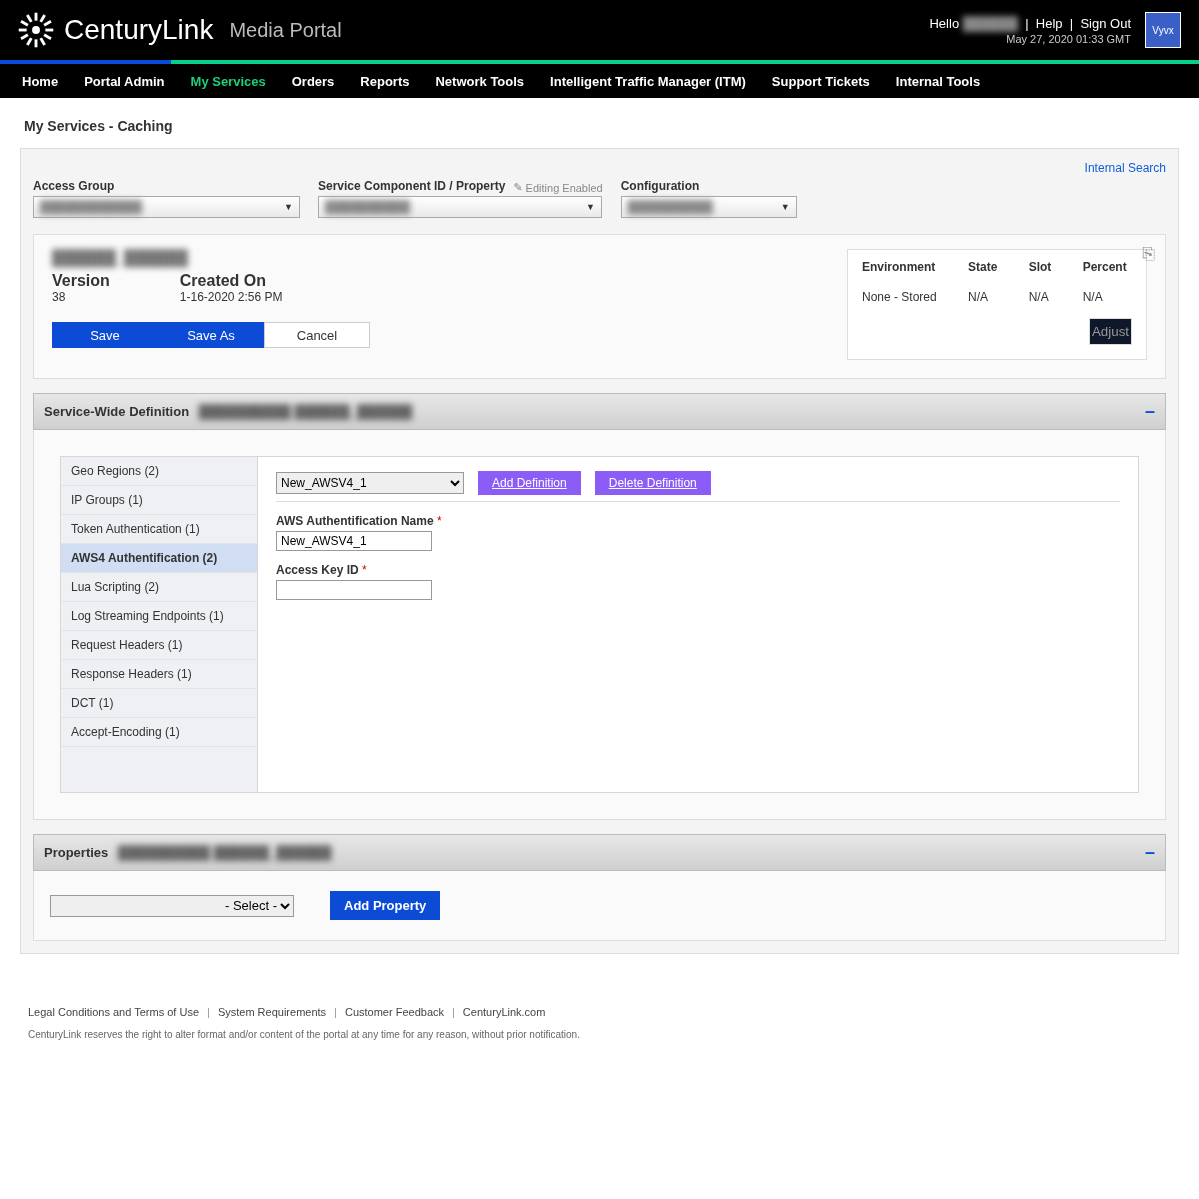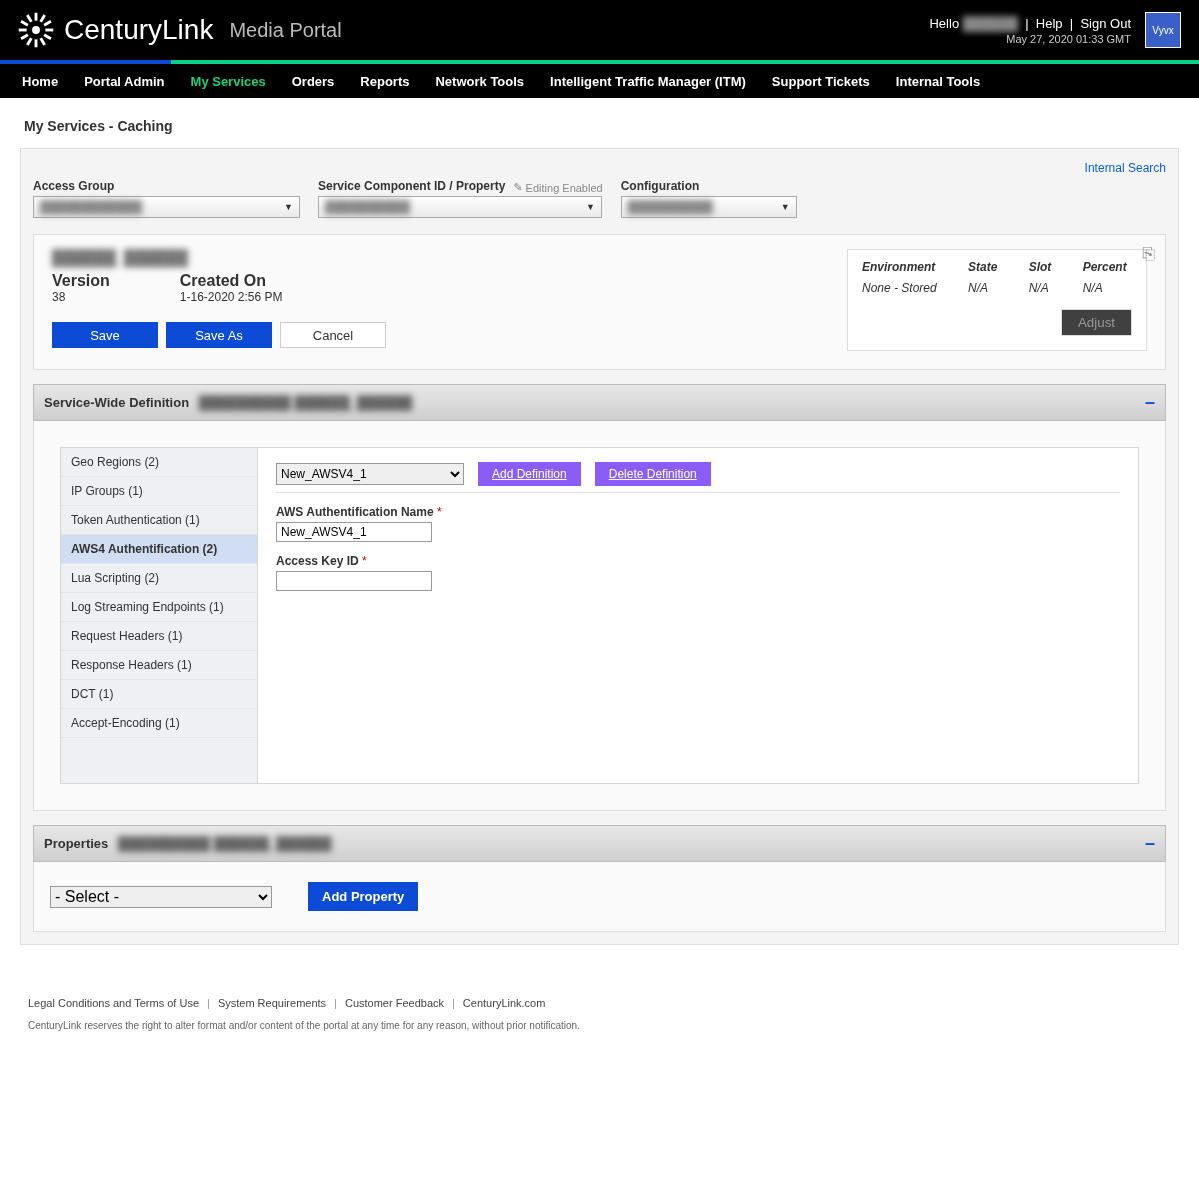--- a/index.html
+++ b/index.html
@@ -31,48 +31,48 @@
 .selectors .combo { display:flex; align-items:center;}
 .selectors .sel { height: 22px; border: 1px solid #aaa; background: linear-gradient(#fff,#e9e9e9); padding: 0 6px; display:flex; align-items:center; justify-content:space-between; }
 .sel .caret { font-size: 9px; color:#333; }
 .editing-enabled { font-size: 11px; color: #888; margin-left: 8px; display:flex; align-items:center; gap:3px;}
 .config-box { background: #fafafa; border: 1px solid #ddd; margin-top: 16px; padding: 14px 18px 18px 18px; display:flex; justify-content:space-between; align-items:flex-start; position:relative;}
 .config-left { }
 .config-title { color: #777; font-weight: bold; filter: blur(3px); font-size:15px;}
 .meta-row { display: flex; gap: 70px; margin-top: 6px; }
 .meta-row .mlbl { font-weight: bold; font-size: 16px; }
 .meta-row .mval { font-size: 12px; }
-.btn-row { margin-top: 18px; display: flex; gap: 8px; }
+.btn-row { margin-top: 18px; display: flex; }
 .btn { width: 106px; height: 26px; border: none; font-size: 13px; cursor: pointer; }
 .btn-blue { background: #0b4bd6; color: #fff; }
 .btn-white { background: #fff; color: #333; border: 1px solid #ccc; }
 .env-panel { border: 1px solid #ddd; background: #fff; padding: 10px 14px 14px 14px; min-width: 300px; font-size:12px;}
-.env-table { display: grid; grid-template-columns: repeat(4, auto); gap: 7px 26px; font-style: italic; }
+.env-table { display: grid; grid-template-columns: repeat(4, auto); gap: 16px 26px; }
 .env-table .h { font-weight: bold; }
-.adjust-btn { background: #404040; color: #999; border: 1px solid #ddd; padding: 5px 16px; margin-top: 14px; float:right; }
+.adjust-btn { background: #0f172a; color: #999; border: 1px solid #ddd; padding: 5px 2px; margin-top: 14px; float:right; }
 .copy-icon { position:absolute; top:10px; right:10px; color:#888; font-size:16px;}
 .section-header { background: linear-gradient(#e7e7e7,#cfcfcf); border: 1px solid #bbb; padding: 7px 10px; margin-top: 14px; display: flex; align-items: center; justify-content: space-between; font-size:13px;}
 .section-header .shlabel { font-weight: bold; }
 .section-header .blurpart { color: #666; filter: blur(3px); margin-left: 6px; }
 .collapse-icon { font-weight: bold; font-size: 18px; color: #0b4bd6; }
 .def-body { background: #fafafa; border: 1px solid #ddd; border-top: none; display: flex; padding: 26px; gap: 0; min-height: 390px; }
 .side-tabs { width: 198px; background: #eef0f3; border: 1px solid #d6d6d6; }
 .side-tabs .tab { padding: 7px 10px; font-size: 12px; border-bottom: 1px solid #e2e4e7; cursor:pointer;}
 .side-tabs .tab.active { background: #d0ddf2; font-weight: bold; }
 .def-main { flex: 1; background: #fff; border: 1px solid #d6d6d6; border-left: none; padding: 14px 18px; position:relative; }
 .def-top { display: flex; gap: 14px; align-items: center; margin-bottom: 6px; }
 .def-top select { width: 188px; height: 22px; border: 1px solid #999; font-size:12px;}
 .pill-btn { background: #8b5cf6; color: #fff; border: none; padding: 5px 14px; font-size: 12px; cursor:pointer;text-decoration:underline;}
 .hr { border-top:1px solid #ddd; margin: 6px 0 12px 0;}
 .form-row { margin-bottom: 12px; }
 .form-row label { display:block; font-size: 12px; font-weight: bold; margin-bottom: 3px; }
 .form-row label .req { color: #c00; font-weight: normal; }
 .form-row input { width: 156px; height: 20px; border: 1px solid #999; padding: 0 4px; font-size:12px;}
 .props-body { background: #fafafa; border: 1px solid #ddd; border-top: none; padding: 20px 16px; display:flex; gap:36px; align-items:center;}
-.props-body select { width: 222px; height: 22px; border: 1px solid #999; font-size:16px;}
+.props-body select { width: 244px; height: 22px; border: 1px solid #999; font-size:13px;text-align:right;}
 .add-prop-btn { background: #0b4bd6; color: #fff; border: none; padding: 7px 14px; font-size: 13px; font-weight:bold; cursor:pointer;}
 .footer { margin-top: 40px; padding: 12px 8px; font-size: 11px; color: #444; }
 .footer .links a { color: #444; text-decoration: none; }
 .footer .sep { margin: 0 8px; color: #999; }
 .footer .disclaimer { color: #666; margin-top: 10px; font-size: 10px; line-height:1.4;}
 .blurred { filter: blur(3px); color:#888;}
 </style>
 </head>
 <body>
 

